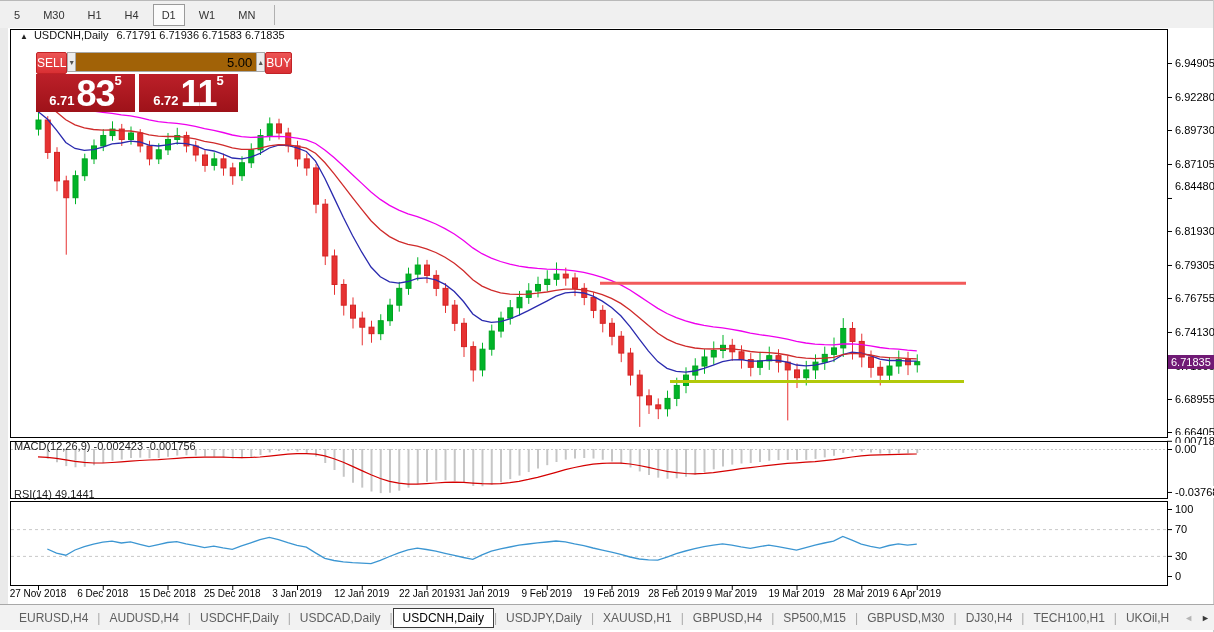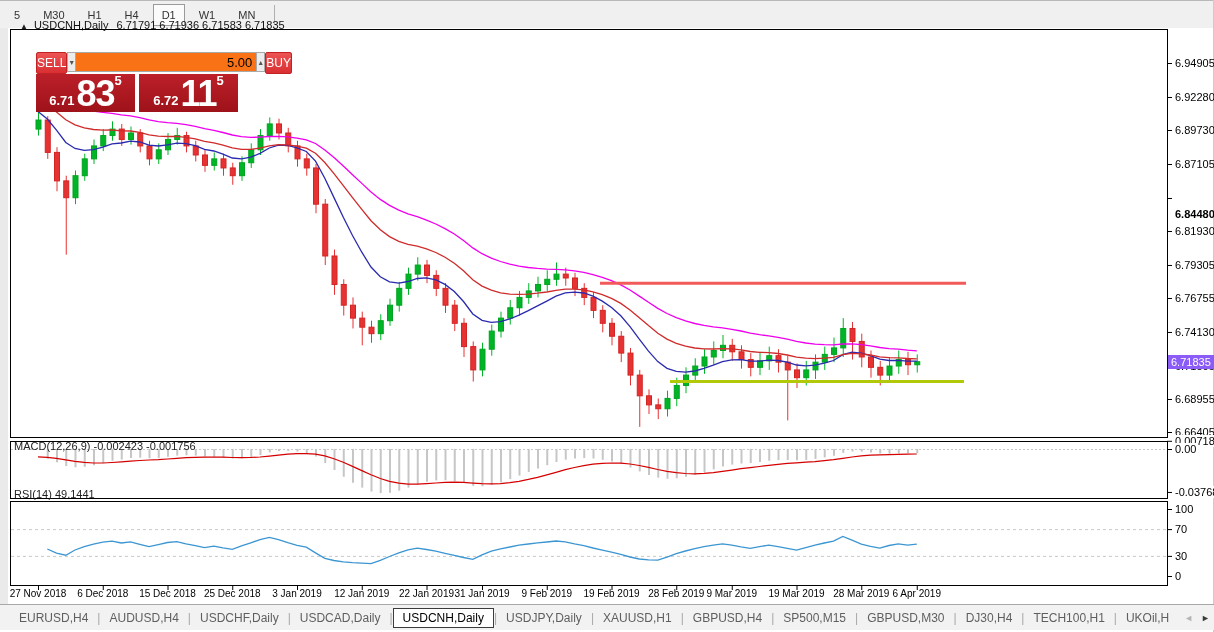--- a/index.html
+++ b/index.html
@@ -11,40 +11,40 @@
     border-top:1px solid #b9b9b9;border-bottom:1px solid #c6c6c6;display:flex;align-items:center;}
   .tf-btn{font-size:11px;color:#333;padding:4px 8px;margin-left:5px;border:1px solid transparent;cursor:default;}
   .tf-btn.active{background:#fbfbfb;border:1px solid #9a9a9a;}
   .tb-sep{width:1px;height:20px;background:#b0b0b0;margin-left:10px;}
 
   
   .left-strip{position:absolute;left:0;top:28px;width:8px;height:576px;background:#eaeaea;border-right:1px solid #c0c0c0;}
   .chart-bg{position:absolute;left:8px;top:28px;width:1206px;height:576px;background:#fff;}
   #chart-svg{position:absolute;left:0;top:0;width:1214px;height:604px;z-index:1;}
 
-  .chart-header{position:absolute;left:20px;top:19px;z-index:3;font-size:11px;color:#111;}
+  .chart-header{position:absolute;left:20px;top:29px;z-index:3;font-size:11px;color:#111;}
   .chart-header .tri{font-size:8px;margin-right:6px;color:#222;}
   .chart-header .ttl{margin-right:8px;}
 
   .panel-label{position:absolute;z-index:3;font-size:11px;color:#222;}
 
   .yaxis-label{position:absolute;z-index:2;font-size:11px;color:#000;left:1175px;height:12px;line-height:12px;}
   .macd-axis-label,.rsi-axis-label{position:absolute;z-index:2;font-size:11px;color:#000;left:1175px;height:12px;line-height:12px;background:#fff;}
-  .price-badge{position:absolute;left:1168px;width:46px;height:14px;z-index:4;background:#8b5cf6;color:#fff;
+  .price-badge{position:absolute;left:1168px;width:46px;height:14px;z-index:4;background:#701a75;color:#fff;
     font-size:11px;line-height:14px;text-align:left;padding-left:3px;box-sizing:border-box;}
   .date-label{position:absolute;z-index:2;top:588px;font-size:10px;color:#000;transform:translateX(-50%);white-space:nowrap;}
 
   
   .trade-panel{position:absolute;left:12px;top:52px;width:204px;z-index:5;padding-left:24px;}
   .trade-row1{display:flex;height:20px;}
   .tp-btn{width:44px;height:20px;color:#fff;font-size:12px;text-align:center;line-height:20px;
     background:linear-gradient(#ec5454,#d92f33);border:1px solid #c22226;border-radius:2px;cursor:pointer;}
   .spin-btn{width:16px;height:20px;background:#ececec;border:1px solid #a9a9a9;font-size:7px;color:#555;
     text-align:center;line-height:20px;box-sizing:border-box;cursor:pointer;}
-  .vol-field{flex:1;height:20px;background:#f97316;border:1px solid #a9a9a9;border-left:none;border-right:none;
+  .vol-field{flex:1;height:20px;background:#a16207;border:1px solid #a9a9a9;border-left:none;border-right:none;
     font-size:13px;color:#000;text-align:right;padding:0 4px 0 0;box-sizing:border-box;font-family:"Liberation Sans",sans-serif;}
   .trade-row2{display:flex;margin-top:2px;}
   .quote-box{width:99px;height:38px;color:#fff;background:linear-gradient(#bc2029,#9e1219);
     display:flex;align-items:flex-end;justify-content:center;padding-bottom:3px;box-sizing:border-box;cursor:pointer;}
   .quote-box + .quote-box{margin-left:4px;}
   .q-prefix{font-size:13px;font-weight:bold;margin-right:2px;line-height:16px;text-align:center;}
   .q-big{font-size:36px;font-weight:bold;line-height:30px;letter-spacing:-1px;}
   .q-sup{font-size:13px;font-weight:bold;line-height:10px;align-self:flex-start;margin-top:2px;}
 
   
@@ -446,21 +446,21 @@
   <div class="panel-label" style="left:14px;top:440px;">MACD(12,26,9) -0.002423 -0.001756</div>
   <div class="panel-label" style="left:14px;top:488px;">RSI(14) 49.1441</div>
 
   <div class="price-badge" id="price-badge" style="top: 354.696px;">6.71835</div>
 
   <div id="labels-layer">
       <div class="yaxis-label" style="left: 1175px; top: 57px;">6.94905</div>
       <div class="yaxis-label" style="left: 1175px; top: 90.9868px;">6.92280</div>
       <div class="yaxis-label" style="left: 1175px; top: 124.003px;">6.89730</div>
       <div class="yaxis-label" style="left: 1175px; top: 157.989px;">6.87105</div>
-      <div class="yaxis-label" style="left: 1175px; top: 208px; font-weight: bold;">6.84480</div>
+      <div class="yaxis-label" style="left: 1175px; top: 180px;">6.84480</div>
       <div class="yaxis-label" style="left: 1175px; top: 224.992px;">6.81930</div>
       <div class="yaxis-label" style="left: 1175px; top: 258.979px;">6.79305</div>
       <div class="yaxis-label" style="left: 1175px; top: 291.995px;">6.76755</div>
       <div class="yaxis-label" style="left: 1175px; top: 325.982px;">6.74130</div>
       <div class="yaxis-label" style="left: 1175px; top: 359.968px;">6.71505</div>
       <div class="yaxis-label" style="left: 1175px; top: 392.984px;">6.68955</div>
       <div class="yaxis-label" style="left: 1175px; top: 426px;">6.66405</div>
       <div class="macd-axis-label" style="left: 1175px; top: 434.808px;">0.007186</div>
       <div class="macd-axis-label" style="left: 1175px; top: 443px;">0.00</div>
       <div class="macd-axis-label" style="left: 1175px; top: 485.964px;">-0.037688</div>

